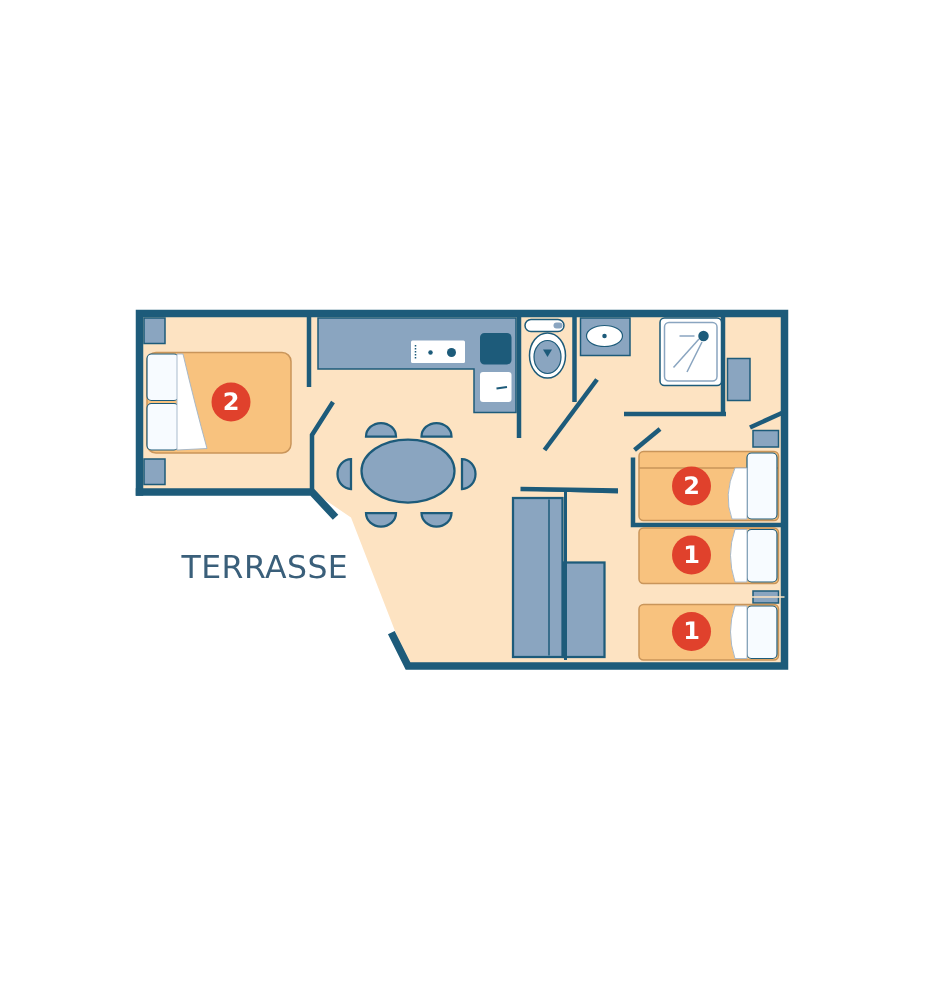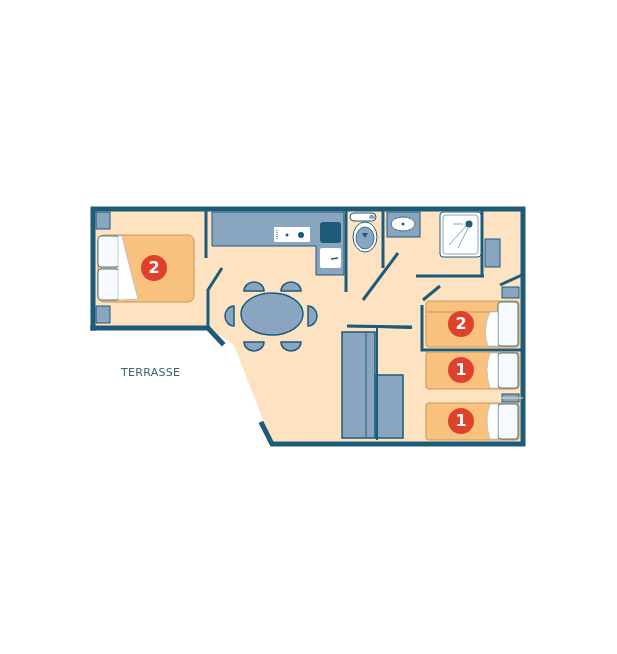--- a/index.html
+++ b/index.html
@@ -1,18 +1,18 @@
 <!DOCTYPE html>
 <html><head>
   <meta charset="utf-8">
   <style>
     html, body { margin: 0; padding: 0; background: #ffffff; }
     body { width: 617px; height: 654px; position: relative; overflow: hidden; font-family: "Liberation Sans", sans-serif; }
     #plan { position: absolute; left: 0; top: 0; }
-    .terrasse { position: absolute; left: 121px; top: 366px; font-size: 11px; letter-spacing: 0.3px; color: #3a5f7a; font-family: "DejaVu Sans", sans-serif; font-weight: normal; }
+    .terrasse { position: absolute; left: 121px; top: 366px; font-size: 21px; letter-spacing: 0.3px; color: #3a5f7a; font-family: "DejaVu Sans", sans-serif; font-weight: normal; }
     .badge { position: absolute; width: 26px; height: 26px; border-radius: 50%; background: #e0412c; color: #ffffff; font-family: "DejaVu Sans", sans-serif; font-weight: bold; font-size: 16px; line-height: 26px; text-align: center; }
   </style>
 </head>
 <body>
 
 <svg id="plan" width="617" height="654" viewBox="0 0 617 654" xmlns="http://www.w3.org/2000/svg">
 
   <polygon points="93,210 524,210 524,443 272,443 234,345 209,328 93,328" fill="#fde3c2"></polygon>
 
   <g stroke="#1d5b7a" stroke-width="5" fill="none" stroke-linecap="square">

